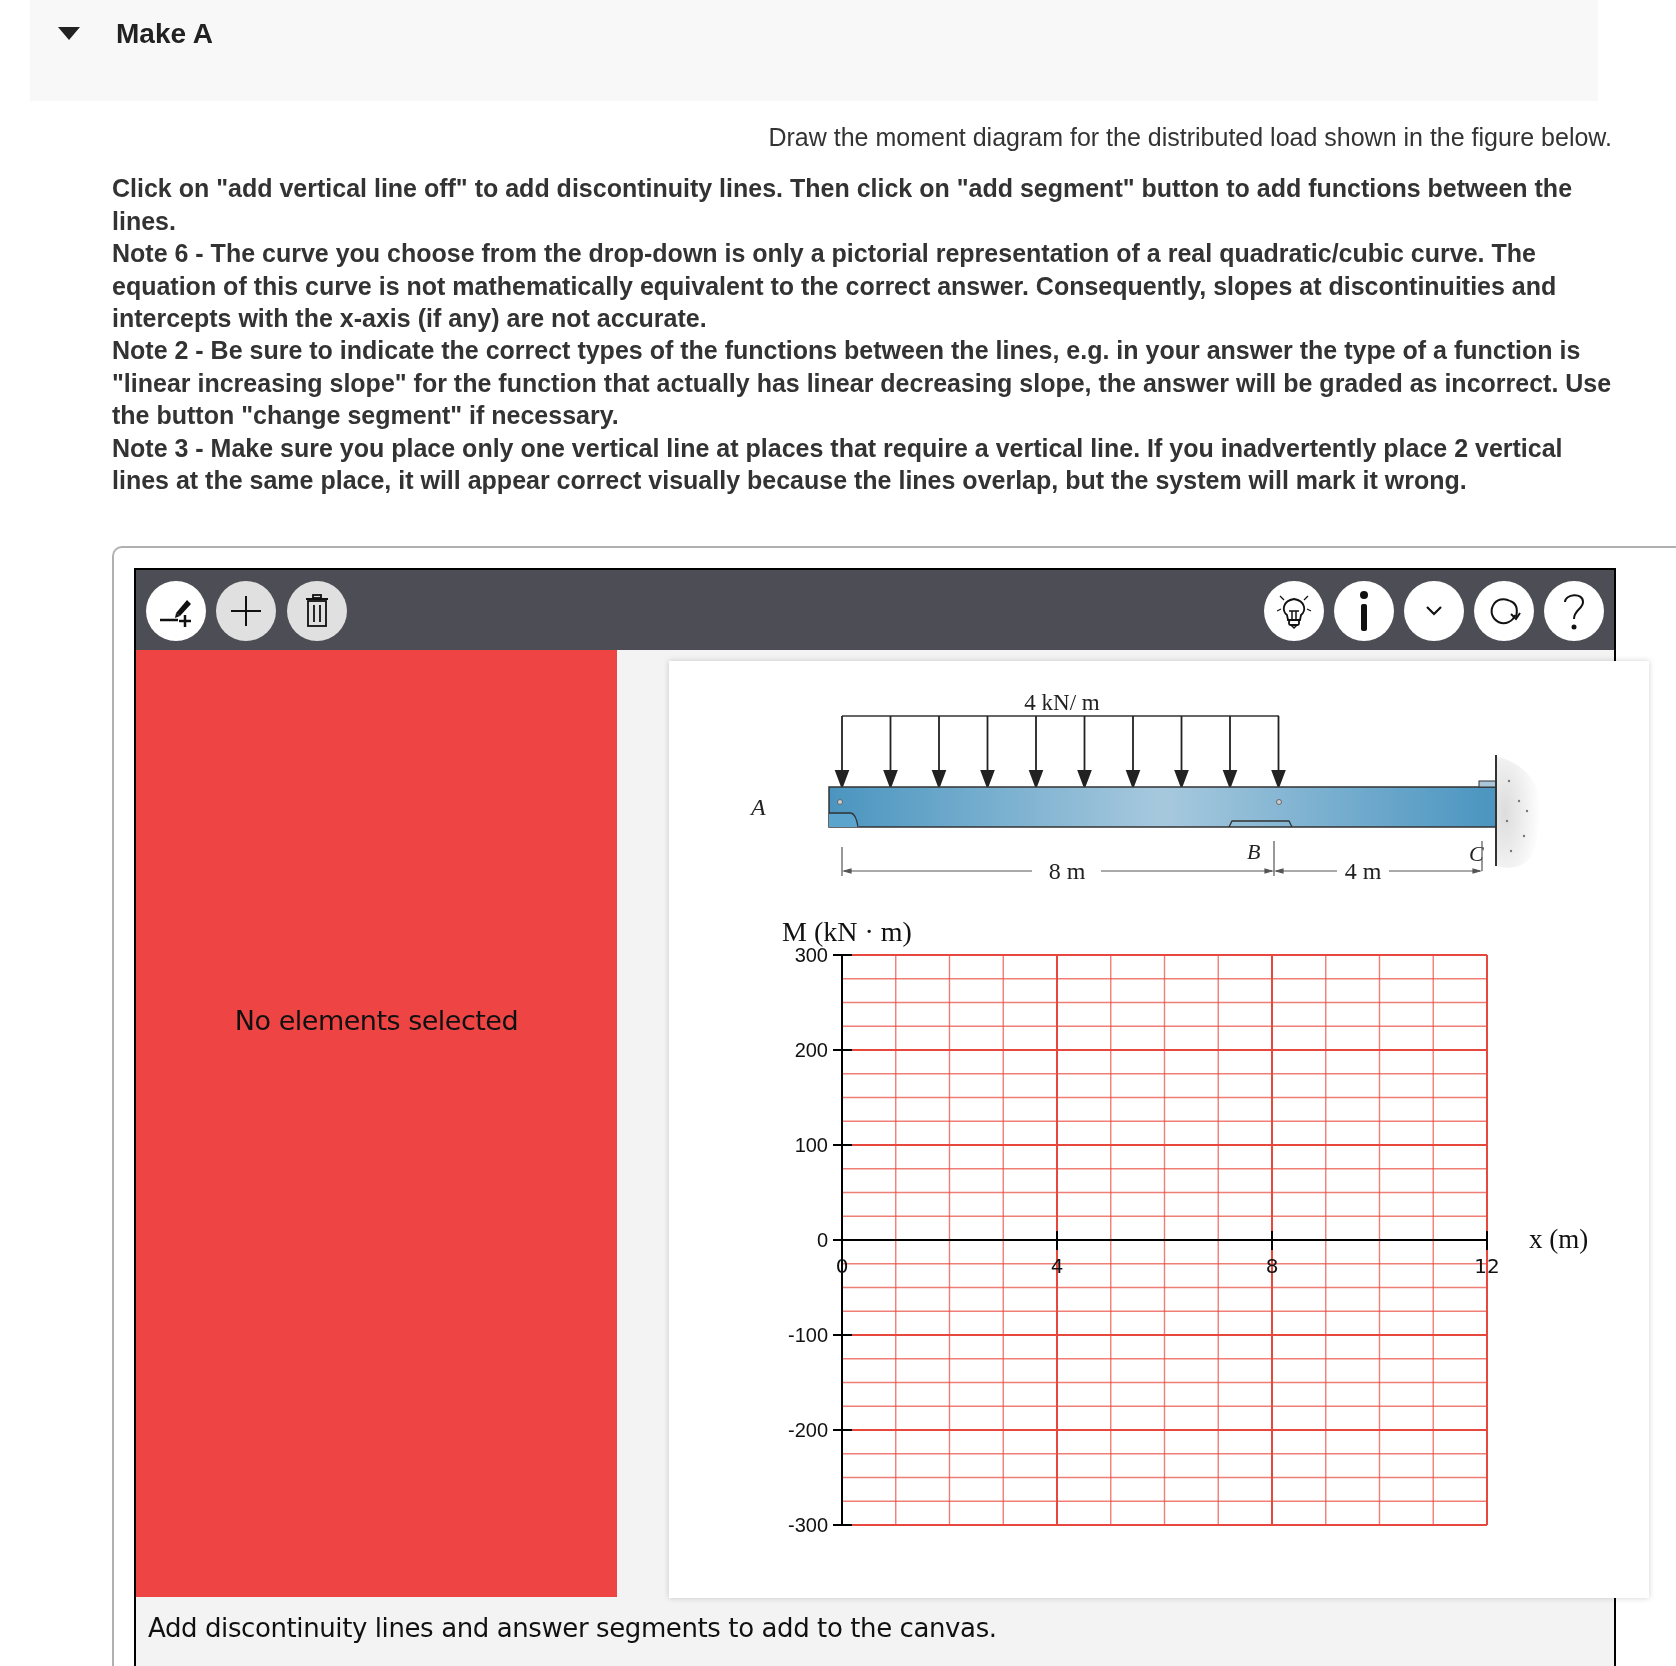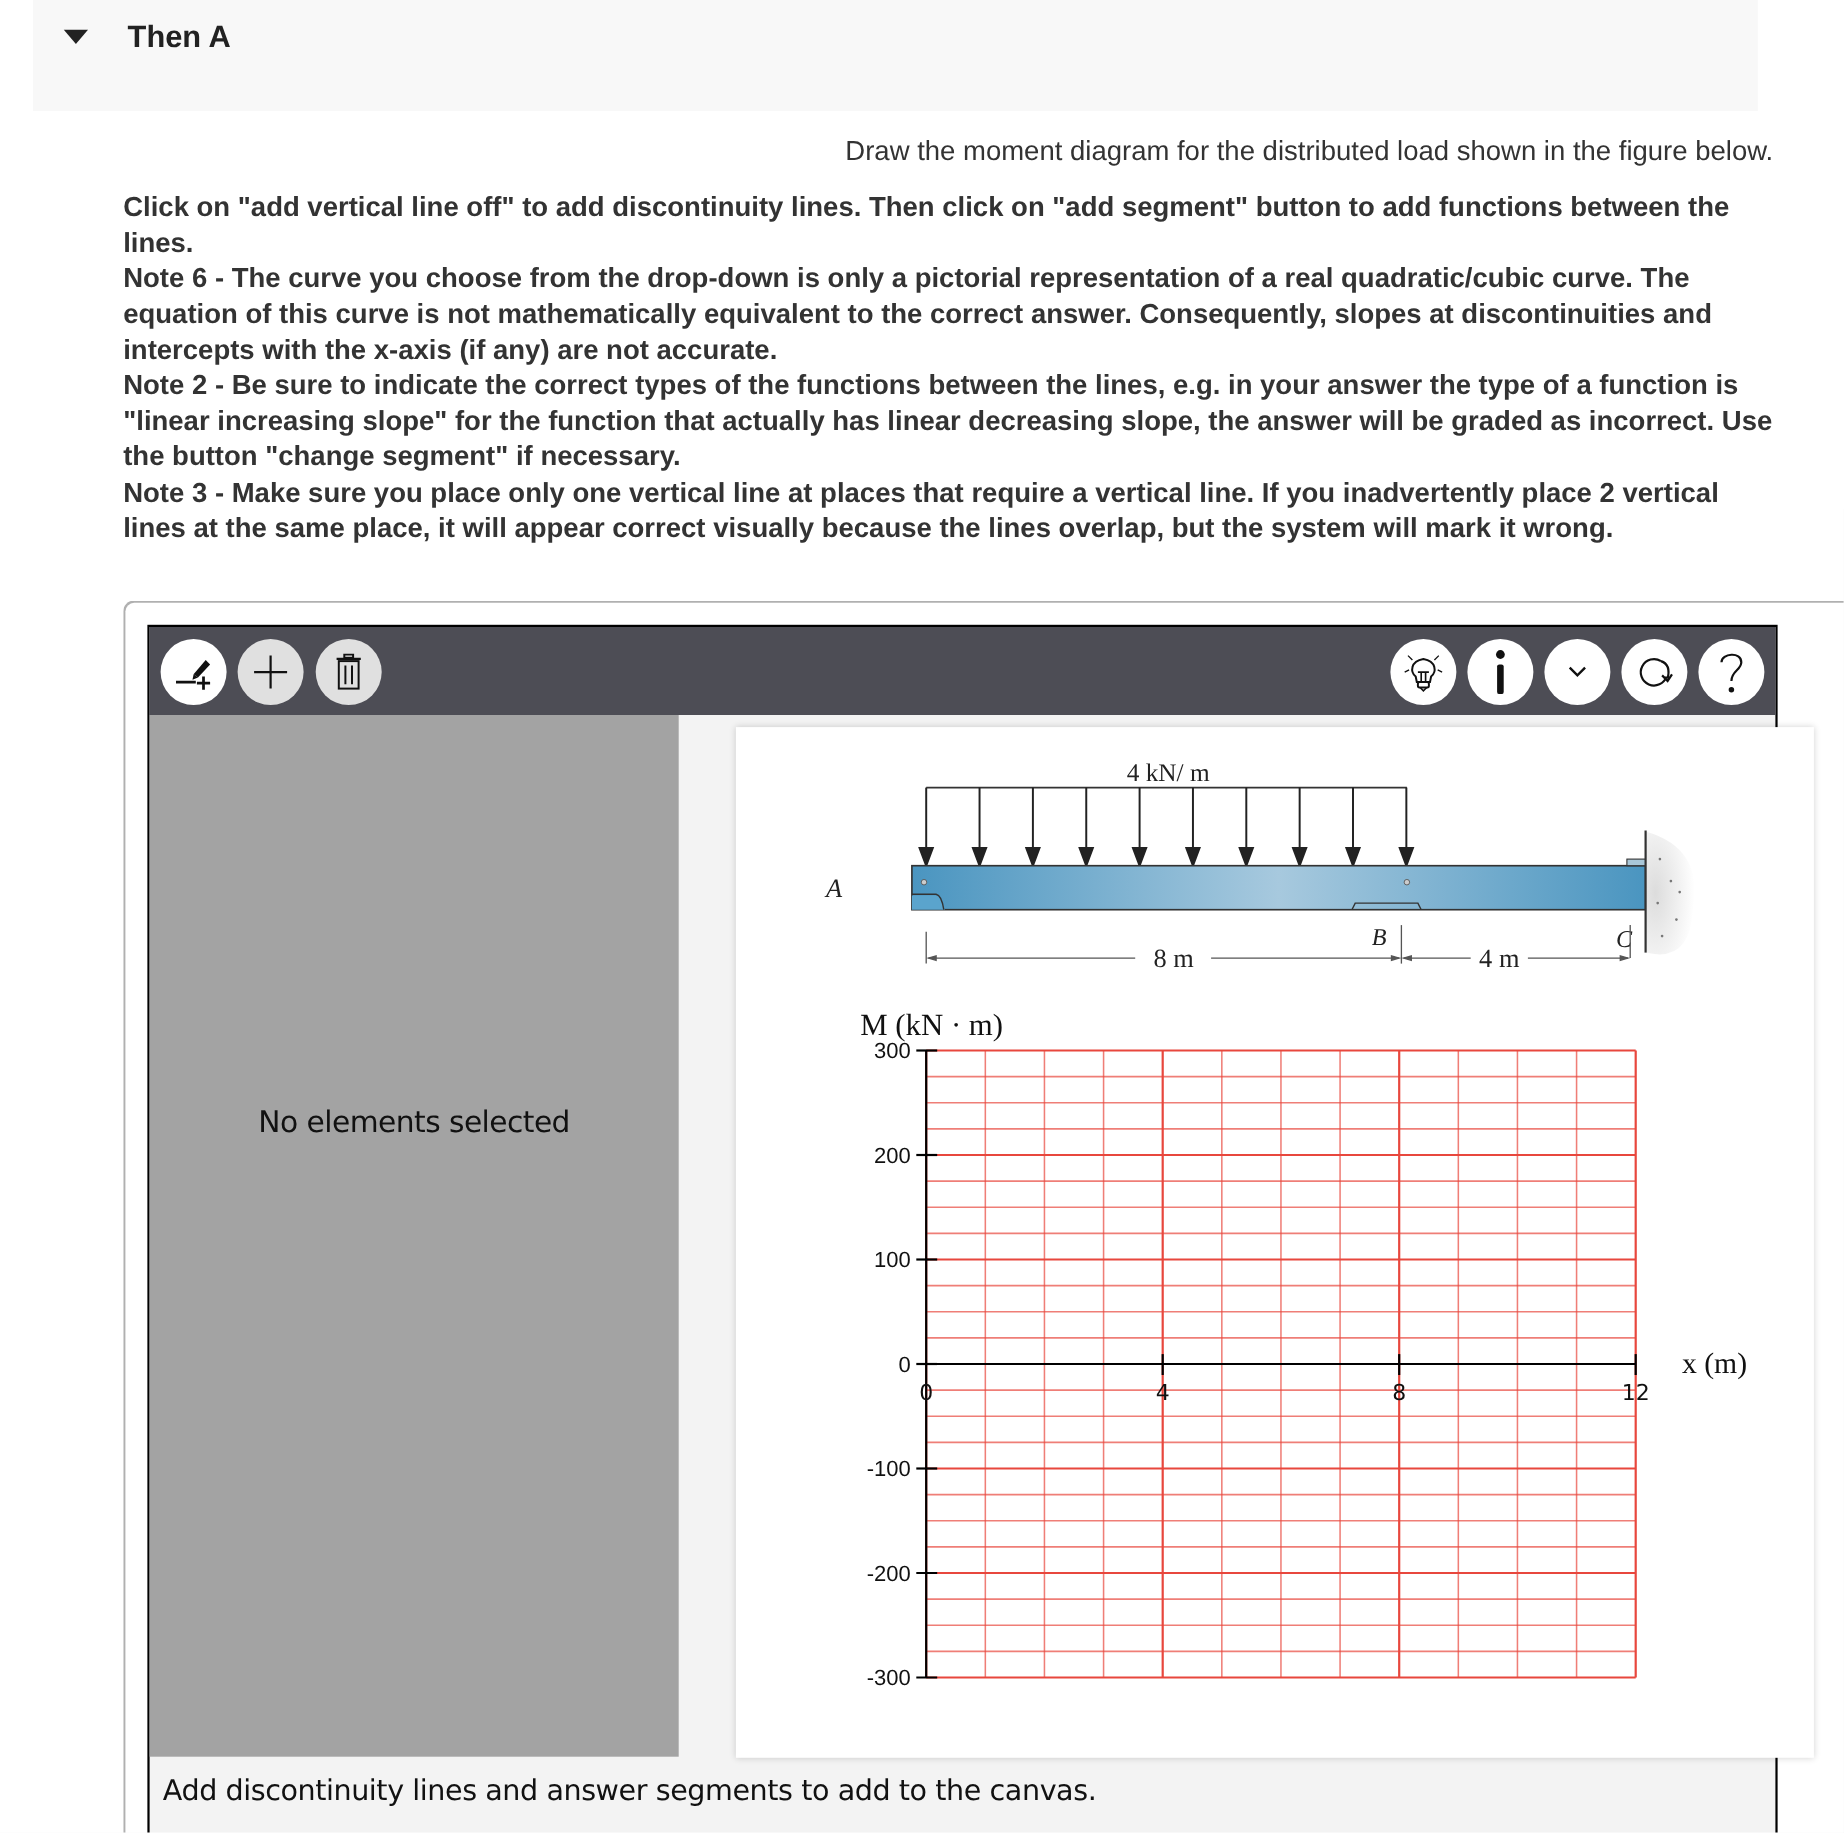--- a/index.html
+++ b/index.html
@@ -26,38 +26,38 @@
 
   
   #tool-panel { left: 134px; top: 568px; width: 1482px; height: 1120px;
                 border: 2px solid #000; box-sizing: border-box; background: #f3f3f3; }
   #toolbar { left: 0; top: 0; width: 100%; height: 80px; background: #4d4d55; }
   .tbtn { position: absolute; top: 11px; width: 60px; height: 60px; border-radius: 50%;
           background: #ffffff; display: flex; align-items: center; justify-content: center; cursor: pointer; }
   .tbtn.gray { background: #e0e0e0; }
   .tbtn svg { display: block; }
 
-  #side-panel { left: 0; top: 80px; width: 481px; height: 947px; background: #a3a3a3; }
+  #side-panel { left: 0; top: 80px; width: 481px; height: 947px; background: #ef4444; }
   #no-selection { left: 0; top: 355px; width: 481px; text-align: center; font-size: 27px;
                   color: #111; font-family: "DejaVu Sans", sans-serif; font-weight: normal; letter-spacing: -0.5px; }
 
   #canvas { left: 489px; top: 91px; width: 980px; height: 937px; background: #ffffff;
             box-shadow: 0 0 6px rgba(0,0,0,0.18); margin-left: 44px; }
 
   #caption { left: 12px; top: 1043px; font-size: 26px; color: #111;
              font-family: "DejaVu Sans", sans-serif; letter-spacing: -0.4px; }
 
   .serif { font-family: "Liberation Serif", "DejaVu Serif", serif; }
 </style>
 </head>
 <body>
 
 <div id="part-header" class="abs"></div>
 <div id="part-toggle" class="abs"></div>
-<div id="part-title" class="abs">Then A</div>
+<div id="part-title" class="abs">Make A</div>
 
 <div id="instructions" class="abs">
   <div id="intro-line">Draw the moment diagram for the distributed load shown in the figure below.</div>
   <p class="bold-p">Click on "add vertical line off" to add discontinuity lines. Then click on "add segment" button to add functions between the lines.</p>
   <p class="bold-p">Note 6 - The curve you choose from the drop-down is only a pictorial representation of a real quadratic/cubic curve. The equation of this curve is not mathematically equivalent to the correct answer. Consequently, slopes at discontinuities and intercepts with the x-axis (if any) are not accurate.</p>
   <p class="bold-p">Note 2 - Be sure to indicate the correct types of the functions between the lines, e.g. in your answer the type of a function is "linear increasing slope" for the function that actually has linear decreasing slope, the answer will be graded as incorrect. Use the button "change segment" if necessary.</p>
   <p class="bold-p">Note 3 - Make sure you place only one vertical line at places that require a vertical line. If you inadvertently place 2 vertical lines at the same place, it will appear correct visually because the lines overlap, but the system will mark it wrong.</p>
 </div>
 
 <div id="outer-frame" class="abs"></div>

